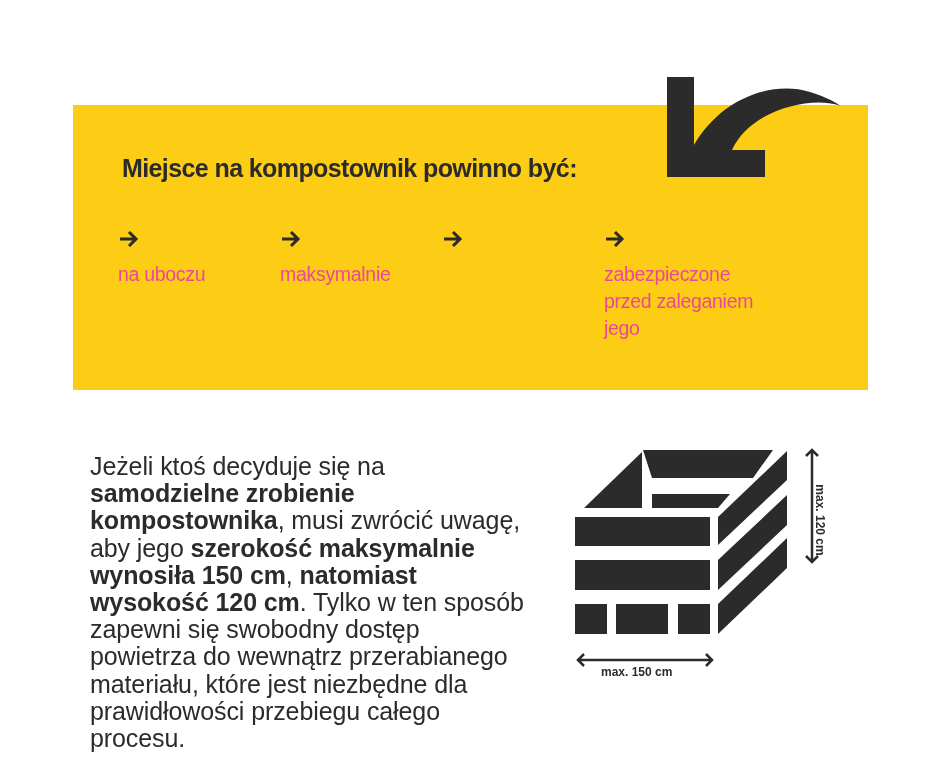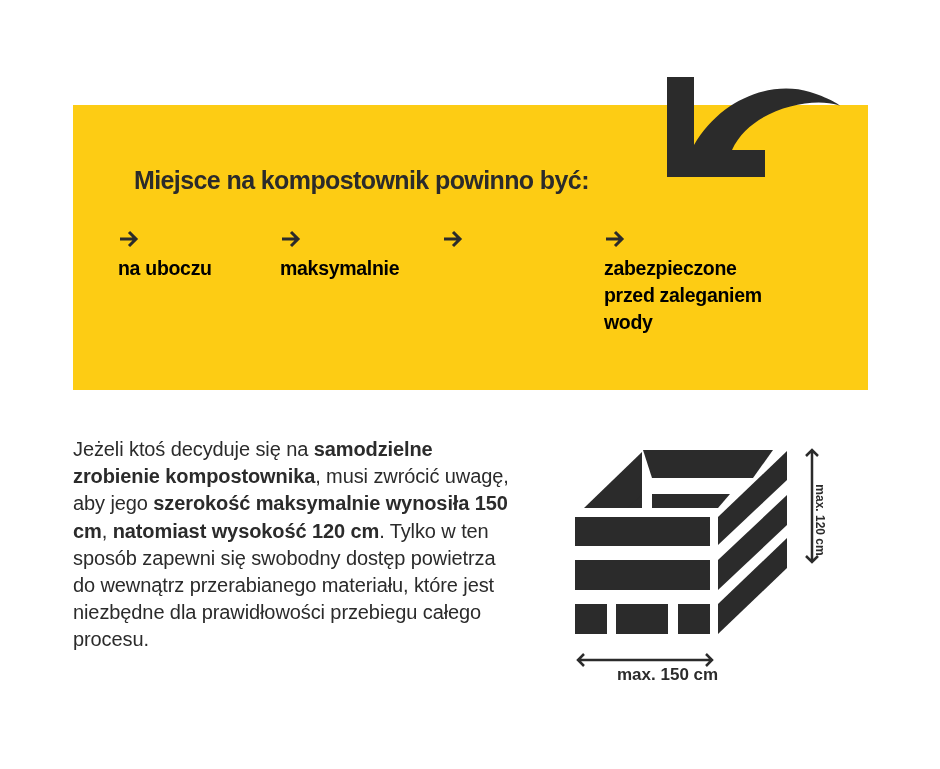--- a/index.html
+++ b/index.html
@@ -1,30 +1,30 @@
 <!DOCTYPE html>
 <html><head>
   <meta charset="utf-8">
   <style>
     html, body { margin: 0; padding: 0; background: #ffffff; }
     body { width: 940px; height: 769px; position: relative; overflow: hidden;
            font-family: "Liberation Sans", sans-serif; color: #2b2b2b; }
     .yellow-box { position: absolute; left: 73px; top: 105px; width: 795px; height: 285px; background: #FDCC14; }
     .big-arrow { position: absolute; left: 660px; top: 70px; width: 200px; height: 115px; }
     .headline { position: absolute; left: 118px; top: 150px; font-size: 25px; font-weight: bold;
-                letter-spacing: -0.6px; color: #2b2b2b; margin: 16px; }
+                letter-spacing: -0.6px; color: #2b2b2b; margin: 4px; }
     .feature { position: absolute; top: 228px; }
     .feature .arrow-icon { display: block; width: 22px; height: 22px; }
-    .feature .label { display: block; margin-top: 5px; font-size: 19.5px; font-weight: bold;
-                      line-height: 27px; color: #000000; letter-spacing: -0.3px; white-space: pre-line; }
-    .body-text { position: absolute; left: 73px; top: 436px; width: 440px; font-size: 20px;
-                 line-height: 27.2px; color: #2b2b2b; margin: 0; letter-spacing: -0.1px; }
+    .feature .label { display: block; margin-top: 11px; font-size: 19.5px; font-weight: normal;
+                      line-height: 27px; color: #ec4899; letter-spacing: -0.3px; white-space: pre-line; }
+    .body-text { position: absolute; left: 73px; top: 436px; width: 440px; font-size: 25px;
+                 line-height: 27.2px; color: #2b2b2b; margin: 17px; letter-spacing: -0.1px; }
     .body-text b { font-weight: bold; }
     .crate { position: absolute; left: 560px; top: 430px; width: 300px; height: 260px; }
-    .dim-w { position: absolute; left: 601px; top: 665px; font-size: 17px; font-weight: bold; color: #2b2b2b; margin-left: 16px; }
+    .dim-w { position: absolute; left: 601px; top: 665px; font-size: 12px; font-weight: bold; color: #2b2b2b; }
     .dim-h { position: absolute; left: 820px; top: 520px; font-size: 12px; font-weight: bold; color: #2b2b2b;
              transform: translate(-50%, -50%) rotate(90deg); white-space: nowrap; }
   </style>
 </head>
 <body>
 
 <div class="yellow-box"></div>
 
 <svg class="big-arrow" viewBox="0 0 200 115">
   <path d="M7 7 H34 V75 C60 30 110 10 150 22 C170 28 185 38 178 35 C150 26 90 40 72 80 H105 V107 H7 Z" fill="#2b2b2b"></path>
@@ -48,21 +48,21 @@
   <svg class="arrow-icon" viewBox="0 0 22 22">
       <path d="M2 11 H18 M11 4 L18 11 L11 18" stroke="#2b2b2b" stroke-width="3" fill="none"></path>
     </svg>
 </div>
 <div class="feature" style="left:604px">
   <svg class="arrow-icon" viewBox="0 0 22 22">
       <path d="M2 11 H18 M11 4 L18 11 L11 18" stroke="#2b2b2b" stroke-width="3" fill="none"></path>
     </svg>
   <span class="label">zabezpieczone
 przed zaleganiem
-wody</span>
+jego</span>
 </div>
 
 <p class="body-text"><span>Jeżeli ktoś decyduje się na </span><b>samodzielne zrobienie kompostownika</b><span>, musi zwrócić uwagę, aby jego </span><b>szerokość maksymalnie wynosiła 150 cm</b><span>, </span><b>natomiast wysokość 120 cm</b><span>. Tylko w ten sposób zapewni się swobodny dostęp powietrza do wewnątrz przerabianego materiału, które jest niezbędne dla prawidłowości przebiegu całego procesu.</span></p>
 
 <svg class="crate" viewBox="0 0 300 260">
   <g fill="#2b2b2b">
 
     <polygon points="83,20 213,20 193,48 92,48"></polygon>
     <polygon points="24,78 82,22 82,78"></polygon>
     <polygon points="67,78 82,65 82,78"></polygon>

